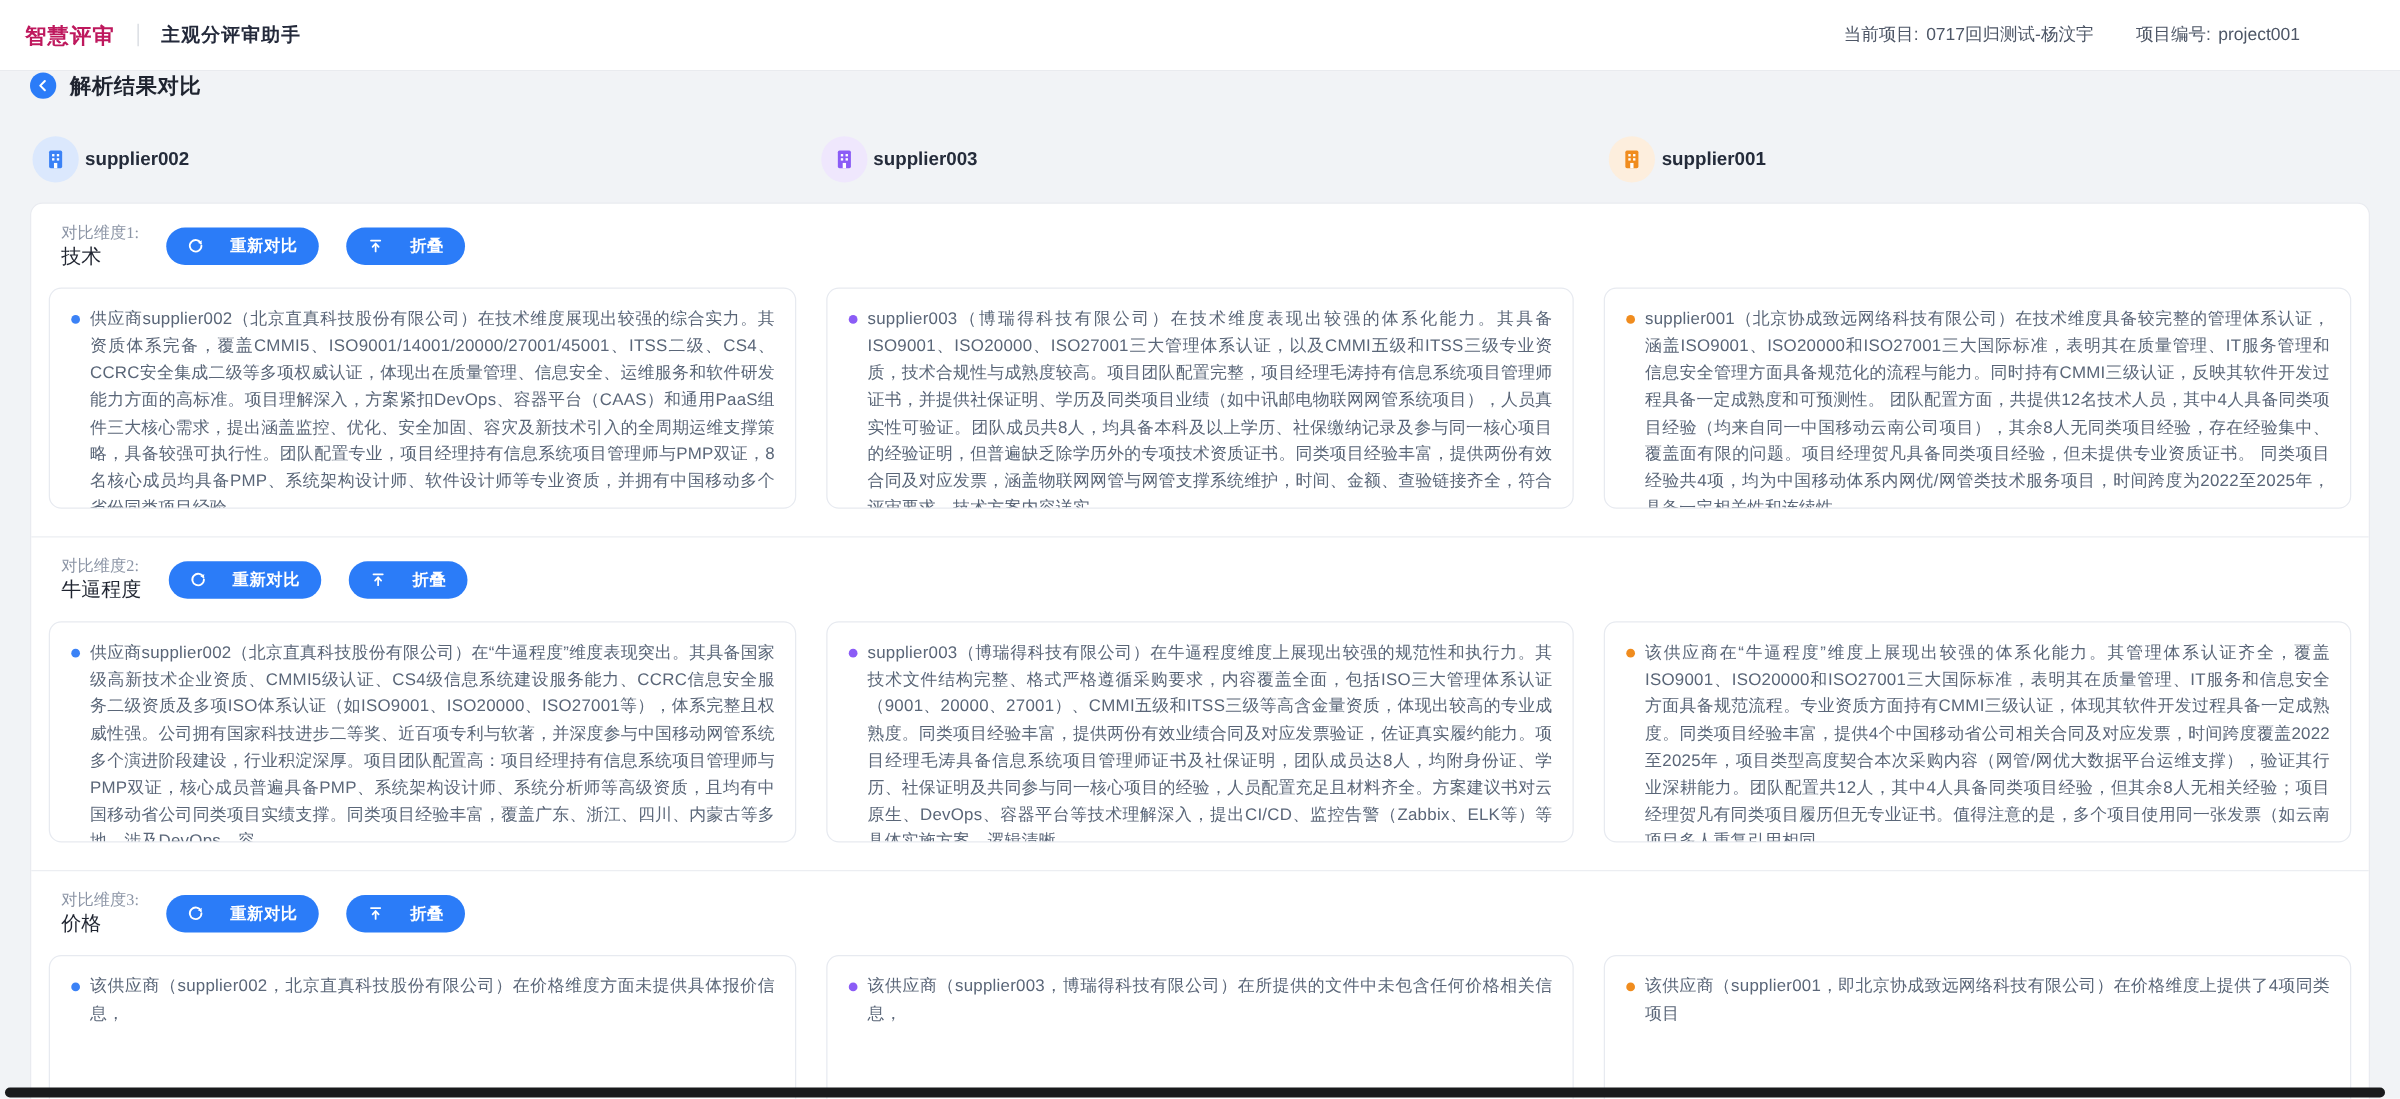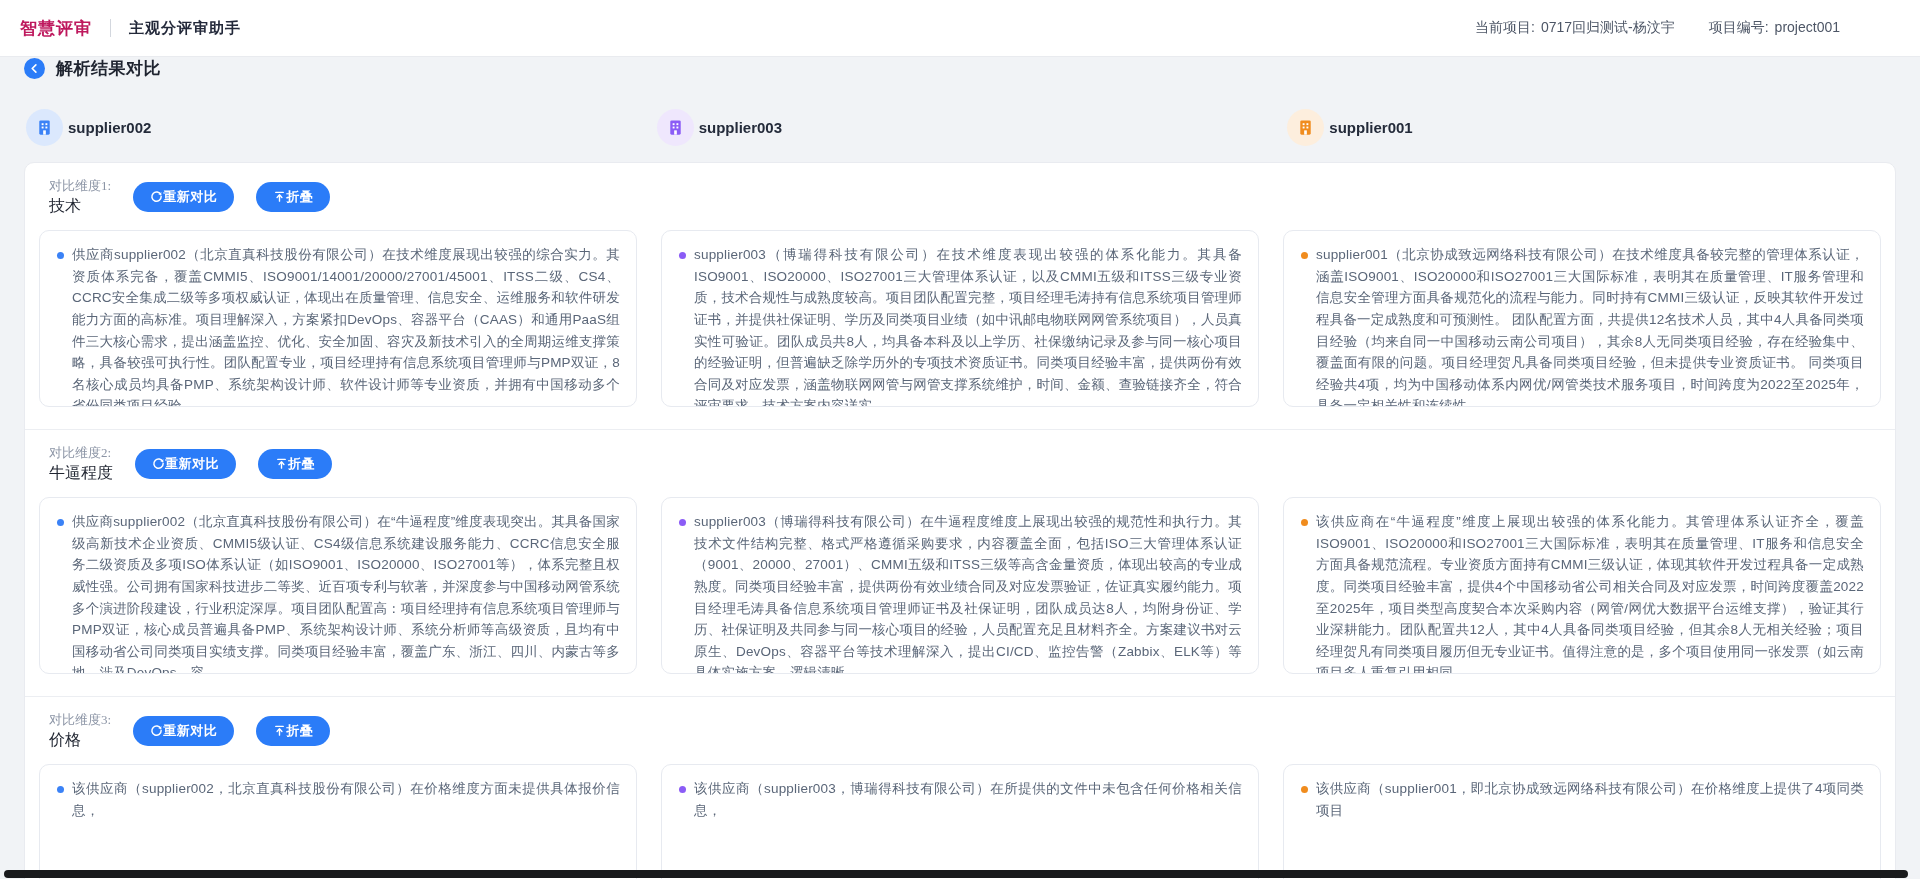--- a/index.html
+++ b/index.html
@@ -48,21 +48,21 @@
   }
   .dim-section { padding:12px 14px 22px 14px; border-bottom:1px solid #eceef2; }
   .dim-section:last-child { border-bottom:none; }
   .dim-head { display:flex; align-items:center; gap:22px; margin:2px 0 14px 10px; }
   .dim-label-wrap { line-height:1.35; }
   .dim-label { font-size:13px; color:#8b94a5;font-family:Liberation Serif, serif; }
   .dim-name { font-size:16px; font-weight:normal; color:#1f2430; }
   .pill-btn {
     height:30px; border:none; border-radius:15px; background:#2b7cf8; color:#fff;
     font-family:inherit; font-size:13px; font-weight:600; letter-spacing:0.5px;
-    display:flex; align-items:center; gap:0; padding:0 17px; cursor:pointer;text-align:right;
+    display:flex; align-items:center; gap:21px; padding:0 17px; cursor:pointer;text-align:right;
   }
   .pill-btn svg { width:13px; height:13px; }
   .cards { display:grid; grid-template-columns:repeat(3,1fr); gap:24px; }
   .card {
     background:#fff; border:1px solid #e7eaf0; border-radius:10px;
     padding:13px 16px; height:177px; overflow:hidden;
   }
   .card p {
     position:relative; padding-left:16px;
     font-size:13.5px; line-height:21.6px; color:#5a6678; letter-spacing:0.2px;

